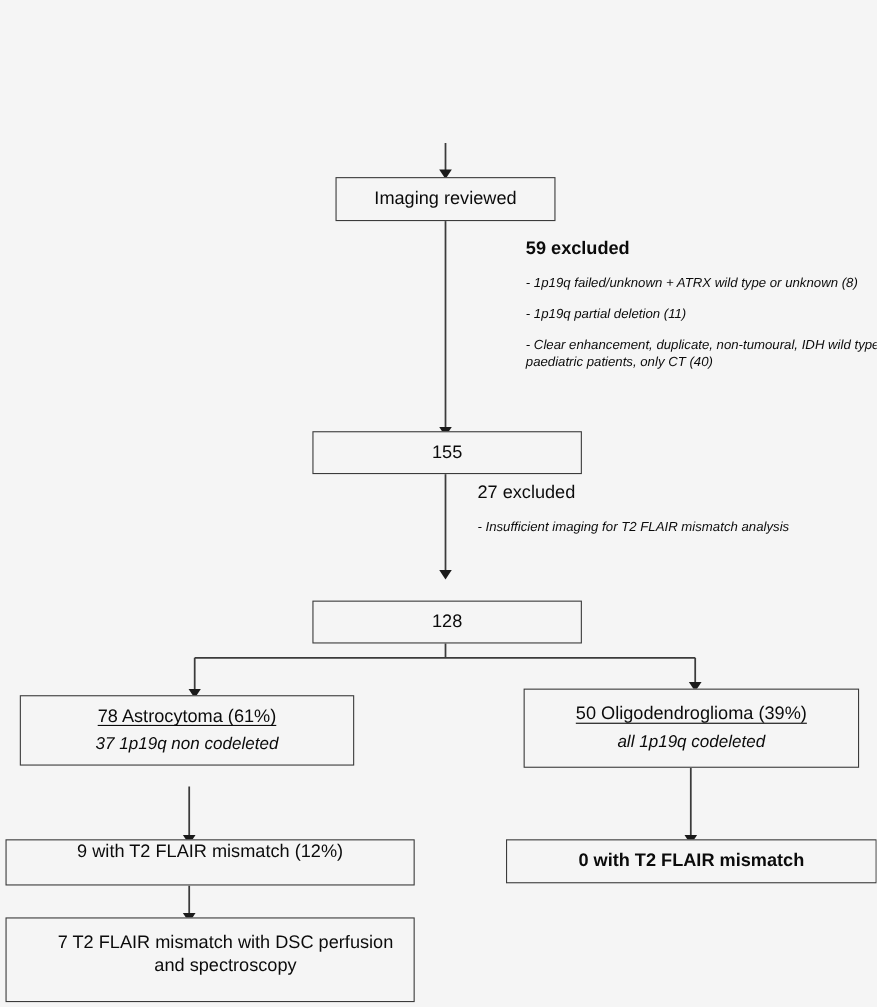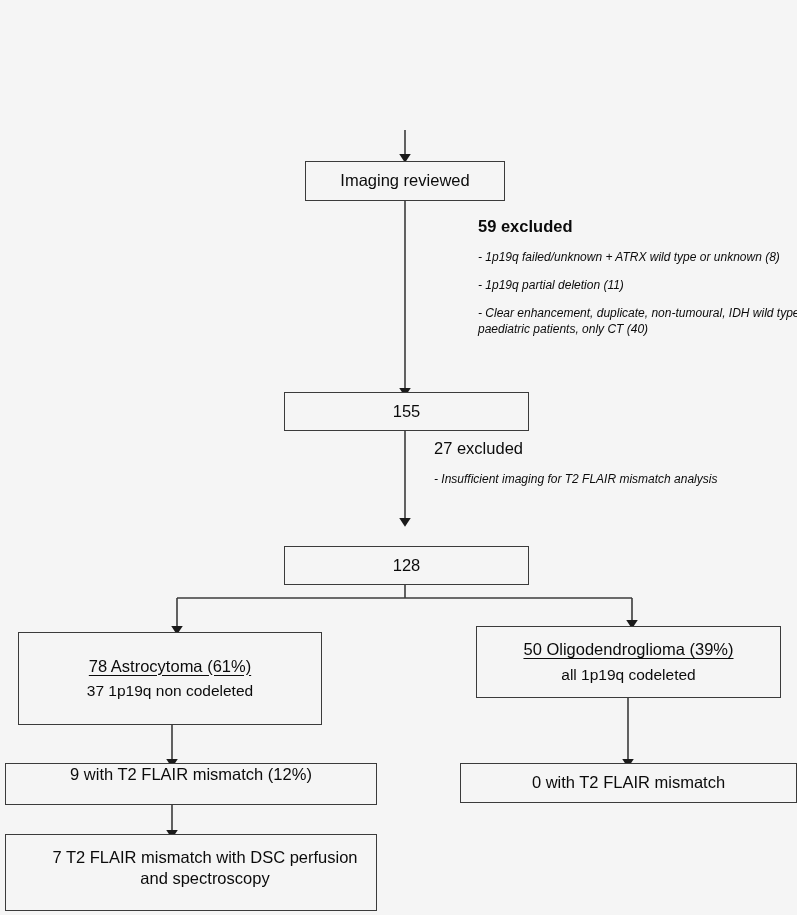--- a/index.html
+++ b/index.html
@@ -33,21 +33,21 @@
     color:#0b0b0b;
   }
   .box .line{
     display:block;
     width:100%;
     line-height:1.30;
   }
   .t16{ font-size:16.5px; }
   .t15{ font-size:15.5px; }
   .und{ text-decoration:underline; text-underline-offset:2.5px; }
-  .ital{ }
+  .ital{ font-style:italic; }
 
   
   .note{
     position:absolute;
     color:#0b0b0b;
     text-align:left;
   }
   .note .hd{
     font-weight:bold;
     font-size:16.5px;
@@ -113,35 +113,35 @@
 
   <div class="note" style="left:434px; top:438px; width:300px;">
     <span class="hd plain">27 excluded</span>
     <span class="itm">- Insufficient imaging for T2 FLAIR mismatch analysis</span>
   </div>
 
   <div class="box" style="left:284px; top:522px; width:245px; height:39px; justify-content:center;margin-top:24px;">
     <span class="line t16">128</span>
   </div>
 
-  <div class="box" style="left:18px; top:632px; width:304px; height:93px; justify-content:center; padding:0 8px;">
+  <div class="box" style="left:18px; top:632px; width:304px; height:64px; justify-content:center; padding:0 8px;">
     <span class="line t16 und">78 Astrocytoma (61%)</span>
     <span class="line t15 ital" style="margin-top:4px;">37 1p19q non codeleted</span>
   </div>
 
   <div class="box" style="left:476px; top:626px; width:305px; height:72px; justify-content:center; padding:0 8px;">
     <span class="line t16 und">50 Oligodendroglioma (39%)</span>
     <span class="line t15 ital" style="margin-top:4px;">all 1p19q codeleted</span>
   </div>
 
   <div class="box" style="left:5px; top:763px; width:372px; height:42px; justify-content:flex-start;">
     <span class="line t16">9 with T2 FLAIR mismatch (12%)</span>
   </div>
 
-  <div class="box" style="left:460px; top:763px; width:337px; height:40px; justify-content:center;">
+  <div class="box" style="left:460px; top:763px; width:337px; height:40px; justify-content:center;font-weight:bold;">
     <span class="line t16">0 with T2 FLAIR mismatch</span>
   </div>
 
   <div class="box" style="left:5px; top:834px; width:372px; height:77px; justify-content:flex-start; padding-top:12px;padding-left:28px;">
     <span class="line t16">7 T2 FLAIR mismatch with DSC perfusion</span>
     <span class="line t16">and spectroscopy</span>
   </div>
 
 </div>
 

